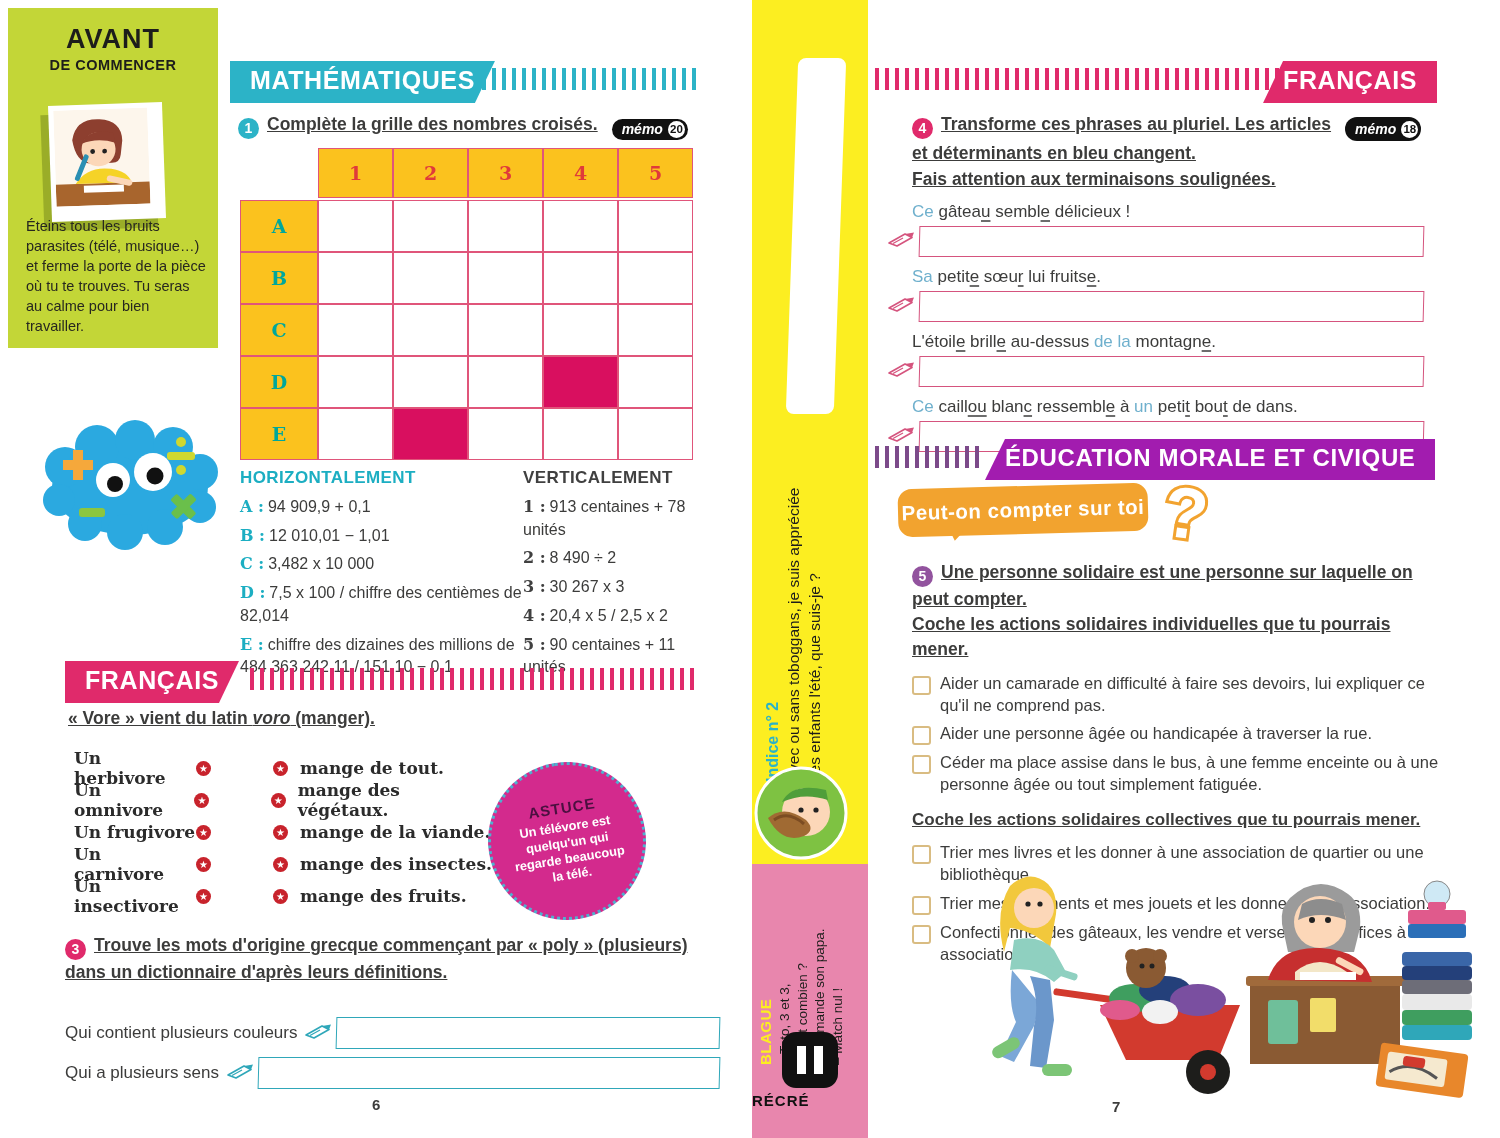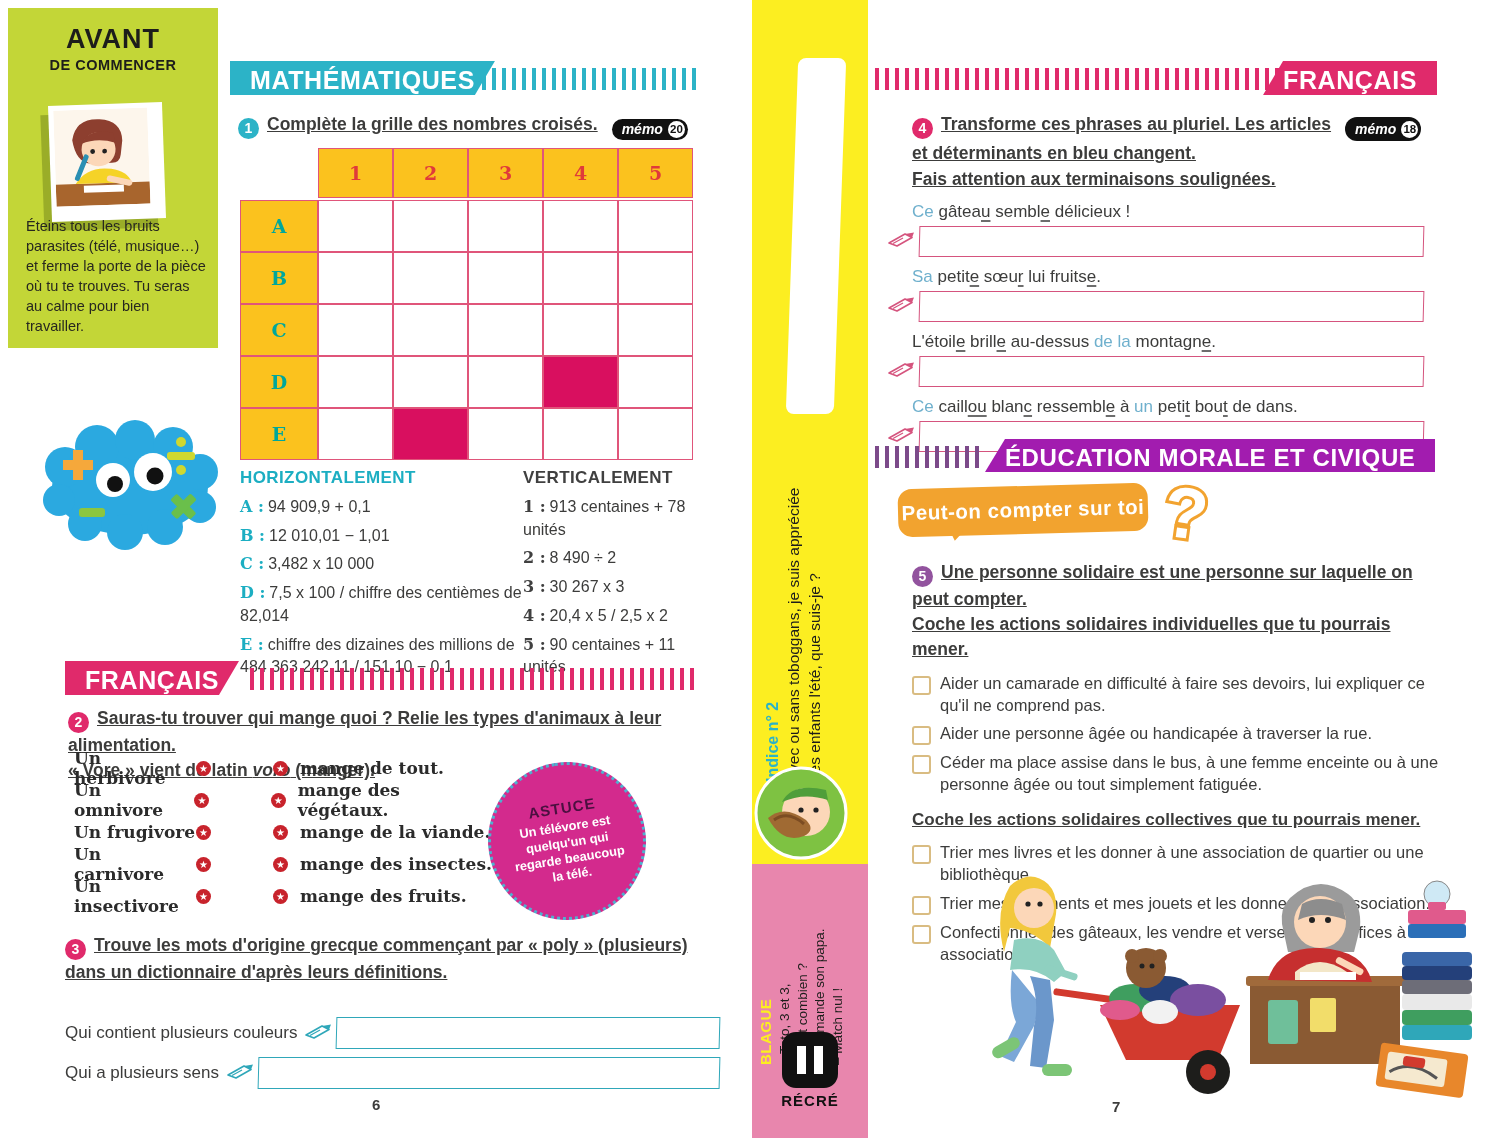--- a/index.html
+++ b/index.html
@@ -1,21 +1,21 @@
 <!DOCTYPE html>
 <html><head>
 <meta charset="utf-8">
 <style>
   html,body{margin:0;padding:0;background:#fff;}
   .canvas{position:relative;width:1500px;height:1138px;background:#fff;overflow:hidden;
           font-family:"Liberation Sans",sans-serif;color:#3c3c3b;}
   .abs{position:absolute;}
   
   .banner{position:absolute;color:#fff;font-weight:800;font-size:25px;letter-spacing:.6px;
-          padding:5px 20px 0;white-space:nowrap;}
+          padding:5px 20px 8px;white-space:nowrap;}
   .cut-r{clip-path:polygon(0 0,100% 0,calc(100% - 20px) 100%,0 100%);}
   .cut-l{clip-path:polygon(20px 0,100% 0,100% 100%,0 100%);}
   .ticks{position:absolute;height:22px;}
   .t-teal{background:repeating-linear-gradient(90deg,#2cb3c7 0 4px,transparent 4px 10px);}
   .t-pink{background:repeating-linear-gradient(90deg,#e02a6b 0 4px,transparent 4px 10px);}
   .t-purple{background:repeating-linear-gradient(90deg,#7c4a8a 0 4px,transparent 4px 10px);}
   
   .avant{left:8px;top:8px;width:210px;height:340px;background:#c3d637;}
   .avant h1{margin:16px 0 0;text-align:center;font-size:27px;letter-spacing:1px;color:#1d1d1b;}
   .avant h2{margin:2px 0 0;text-align:center;font-size:14.5px;letter-spacing:.5px;color:#1d1d1b;}
@@ -88,21 +88,21 @@
   .rot{transform:rotate(-90deg);}
   .indice{left:640px;top:566px;width:340px;height:92px;text-align:left;}
   .indice .il{color:#2cb3c7;font-weight:800;font-size:16px;margin-bottom:2px;}
   .indice .tx{font-size:15.5px;line-height:1.35;color:#1d1d1b;}
   .blague{left:707px;top:905px;width:210px;height:110px;}
   .blague .bl{color:#fcee21;font-weight:800;font-size:15px;letter-spacing:.5px;margin-bottom:2px;}
   .blague .tx{font-size:13.5px;line-height:1.3;color:#1d1d1b;}
   .pause{position:absolute;left:782px;top:1032px;width:56px;height:56px;background:#111;border-radius:14px;
          display:flex;align-items:center;justify-content:center;gap:8px;}
   .pause i{width:9px;height:28px;background:#fff;}
-  .recre{position:absolute;left:752px;top:1092px;width:116px;text-align:center;font-weight:800;font-size:15px;
+  .recre{position:absolute;left:752px;top:1092px;width:116px;font-weight:800;font-size:15px;
          letter-spacing:1px;color:#111;}
   .pagenum{position:absolute;font-weight:700;font-size:15px;color:#3c3c3b;}
   .it{font-style:italic;}
 </style>
 </head>
 <body>
 
 <div class="canvas">
 
   <div class="abs avant">
@@ -222,21 +222,20 @@
         <div class="clue"><span class="lbl c-orange">3 :</span><span>30 267 x 3</span></div>
         <div class="clue"><span class="lbl c-orange">4 :</span><span>20,4 x 5 / 2,5 x 2</span></div>
         <div class="clue"><span class="lbl c-orange">5 :</span><span>90 centaines + 11 unités</span></div>
       </div>
   </div>
 
   <div class="banner cut-r" style="left:65px;top:661px;background:#e02a6b">FRANÇAIS</div>
   <div class="ticks t-pink" style="left:250px;top:668px;width:450px"></div>
 
   <div class="abs" style="left:68px;top:706px;width:648px">
-    <div class="instr"><span class="exnum n-pink">2</span><span>Sauras-tu trouver qui mange quoi ? Relie les types d'animaux à leur alimentation.</span></div>
     <div class="instr"><span>« Vore » vient du latin </span><span class="it">voro</span><span> (manger).</span></div>
   </div>
 
   <div class="abs" style="left:74px;top:752px;width:420px">
       <div class="mrow">
         <span class="lt">Un herbivore</span>
         <span class="star">★</span>
         <span class="sp"></span>
         <span class="star">★</span>
         <span class="rt">mange de tout.</span>

